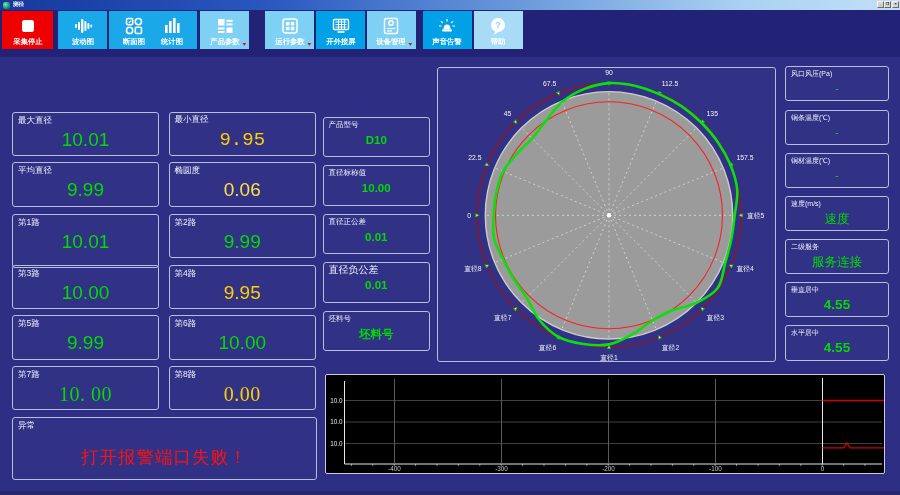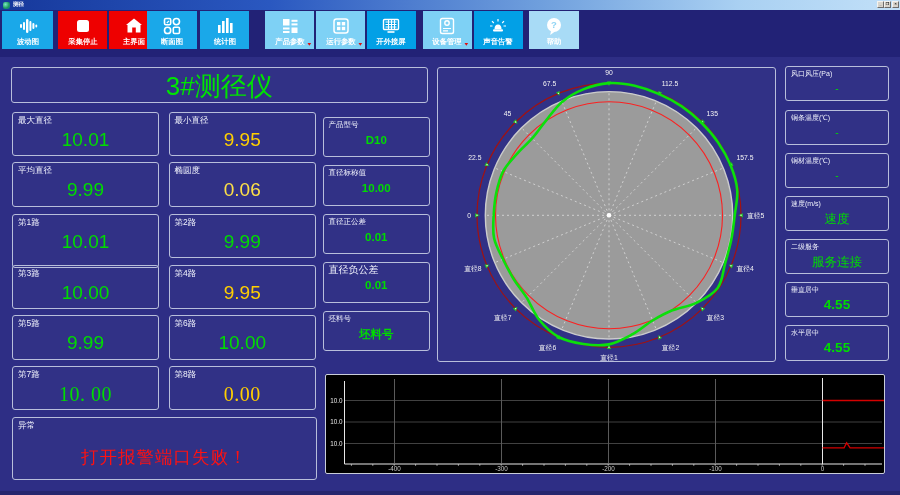--- a/index.html
+++ b/index.html
@@ -74,53 +74,43 @@
       </button>
     <button id="btn-restore" class="winbtn">
         <span>❐</span>
       </button>
     <button id="btn-close" class="winbtn">
         <span>×</span>
       </button>
   </div>
 
   <div id="toolbar">
+      <div class="tb" style="background: rgb(238, 0, 0);">
+        <div class="ticon">
+          <svg width="22" height="22" viewBox="0 0 22 22">
+            <rect x="5" y="5" width="12" height="12" rx="2.5" fill="#fff"></rect>
+          </svg>
+        </div>
+        <div class="tlabel">采集停止</div>
+      </div>
       <div class="tb" style="background: rgb(26, 168, 233);">
         <div class="ticon">
           <svg width="22" height="22" viewBox="0 0 22 22">
             <g fill="#fff">
               <rect x="3" y="9" width="2" height="4" rx="1"></rect>
               <rect x="6" y="7" width="2" height="8" rx="1"></rect>
               <rect x="9" y="4" width="2.4" height="14" rx="1.2"></rect>
               <rect x="12.4" y="6" width="2" height="10" rx="1"></rect>
               <rect x="15.4" y="8" width="2" height="6" rx="1"></rect>
               <rect x="18.4" y="9.5" width="1.8" height="3" rx="0.9"></rect>
             </g>
           </svg>
         </div>
         <div class="tlabel">波动图</div>
       </div>
-      <div class="tb" style="background: rgb(238, 0, 0);">
-        <div class="ticon">
-          <svg width="22" height="22" viewBox="0 0 22 22">
-            <rect x="5" y="5" width="12" height="12" rx="2.5" fill="#fff"></rect>
-          </svg>
-        </div>
-        <div class="tlabel">采集停止</div>
-      </div>
-      <div class="tb" style="background: rgb(238, 0, 0);">
-        <div class="ticon">
-          <svg width="22" height="22" viewBox="0 0 22 22">
-            <g fill="#fff">
-              <path d="M11 3.5 L19 10 L17.5 10 L17.5 17.5 L12.8 17.5 L12.8 12.5 L9.2 12.5 L9.2 17.5 L4.5 17.5 L4.5 10 L3 10 Z"></path>
-            </g>
-          </svg>
-        </div>
-        <div class="tlabel">主界面</div>
-      </div>
       <div class="tb" style="background: rgb(26, 168, 233);">
         <div class="ticon">
           <svg width="22" height="22" viewBox="0 0 22 22">
             <g fill="none" stroke="#fff" stroke-width="1.6">
               <rect x="3.5" y="3.5" width="6.2" height="6.2" rx="1.4"></rect>
               <rect x="12.3" y="3.5" width="6.2" height="6.2" rx="3.1"></rect>
               <rect x="3.5" y="12.3" width="6.2" height="6.2" rx="3.1"></rect>
               <rect x="12.3" y="12.3" width="6.2" height="6.2" rx="1.2"></rect>
               <path d="M8 5.8 L5.8 8" stroke-width="1.2"></path>
             </g>
@@ -215,30 +205,27 @@
               <circle cx="11" cy="10" r="7" fill="#fff"></circle>
               <path d="M8 16 L7.2 20 L12 16.4 Z" fill="#fff"></path>
               <text x="11" y="13.2" font-size="9.5" font-weight="bold" fill="#8fd4f4" text-anchor="middle" font-family="Liberation Sans,sans-serif">?</text>
             </g>
           </svg>
         </div>
         <div class="tlabel">帮助</div>
       </div>
     </div>
 
-  <div id="station-box" class="box">
-    <div id="station-title">3#测径仪</div>
-  </div>
 
   <div id="left-grid">
       <div class="box" style="left: 12px; top: 111.7px; width: 147px; height: 44.5px;">
         <div class="blabel">最大直径</div>
         <div class="bvalue" style="top: 13px; font-size: 19px; line-height: 28px; color: rgb(0, 220, 0);">10.01</div>
       </div>
-      <div class="box" style="left: 168.5px; top: 111.7px; width: 147.5px; height: 44.5px;">
+      <div class="box" style="left: 168.5px; top: 111.7px; width: 147.5px; height: 44.5px; font-family: Liberation Mono, monospace;">
         <div class="blabel">最小直径</div>
         <div class="bvalue" style="top: 13px; font-size: 19px; line-height: 28px; color: rgb(255, 207, 0);">9.95</div>
       </div>
       <div class="box" style="left: 12px; top: 162.4px; width: 147px; height: 44.5px;">
         <div class="blabel">平均直径</div>
         <div class="bvalue" style="top: 13px; font-size: 19px; line-height: 28px; color: rgb(0, 220, 0);">9.99</div>
       </div>
       <div class="box" style="left: 168.5px; top: 162.4px; width: 147.5px; height: 44.5px;">
         <div class="blabel">椭圆度</div>
         <div class="bvalue" style="top: 13px; font-size: 19px; line-height: 28px; color: #fde047;">0.06</div>

